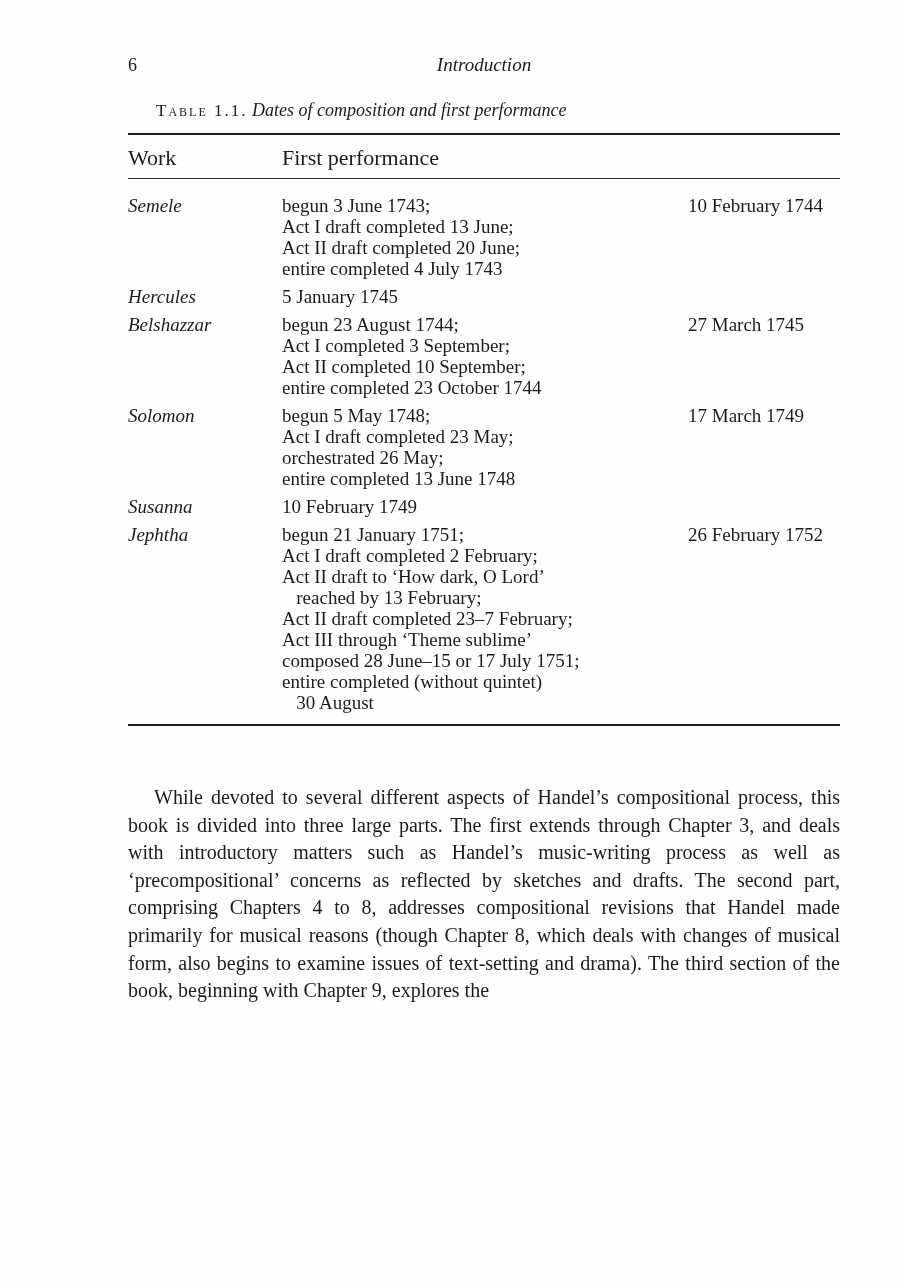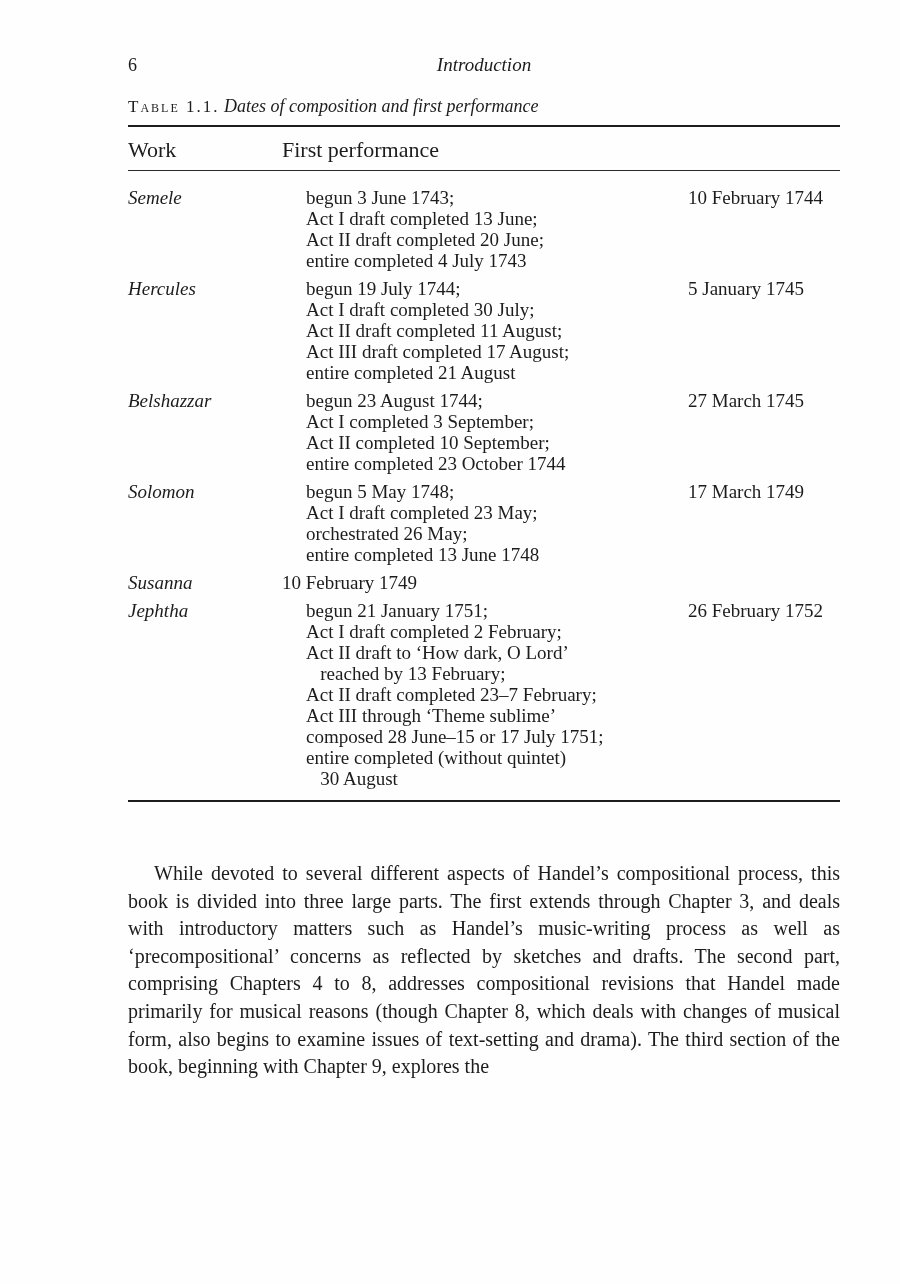--- a/index.html
+++ b/index.html
@@ -22,21 +22,22 @@
     font-size: 19px;
     line-height: 22px;
   }
   .page-num { justify-self: start; font-size: 18px; }
   .running-title { font-style: italic; justify-self: center; }
 
   
   .caption {
     margin-top: 20px;
     font-size: 18px;
-    line-height: 20px;
+    line-height: 28px;
+    margin-left: 28px;
   }
   .caption-label {
     font-variant: small-caps;
     letter-spacing: 2px;
     font-size: 17px;
   }
   .caption-title { font-style: italic; }
 
   
   .rule-thick { border: 0; border-top: 2px solid #1d1d1d; margin: 8px 0 0 0; }
@@ -47,21 +48,21 @@
   .tgrid {
     display: grid;
     grid-template-columns: 154px 406px 152px;
     align-items: start;
   }
   .thead { padding: 12px 0 10px 0; font-size: 22px; line-height: 21px; }
   .tbody { padding: 16px 0 11px 0; font-size: 19px; line-height: 21px; }
   .trow { margin-bottom: 7px; }
   .trow:last-child { margin-bottom: 0; }
   .work-cell { font-style: italic; }
-  .period-cell { white-space: pre-wrap; margin-left: 24px; }
+  .period-cell { white-space: pre-wrap; }
   .perf-cell { }
 
   
   .body-text {
     margin-top: 58px;
     font-size: 20px;
     line-height: 27.6px;
     text-align: justify;
   }
   .body-text p { margin: 0; }
@@ -98,25 +99,20 @@
       <span class="work-cell">Semele</span>
       <span class="period-cell">begun 3 June 1743;
 Act I draft completed 13 June;
 Act II draft completed 20 June;
 entire completed 4 July 1743</span>
       <span class="perf-cell">10 February 1744</span>
     </div>
 
     <div class="tgrid trow">
       <span class="work-cell">Hercules</span>
-      <span class="period-cell">begun 19 July 1744;
-Act I draft completed 30 July;
-Act II draft completed 11 August;
-Act III draft completed 17 August;
-entire completed 21 August</span>
       <span class="perf-cell">5 January 1745</span>
     </div>
 
     <div class="tgrid trow">
       <span class="work-cell">Belshazzar</span>
       <span class="period-cell">begun 23 August 1744;
 Act I completed 3 September;
 Act II completed 10 September;
 entire completed 23 October 1744</span>
       <span class="perf-cell">27 March 1745</span>

